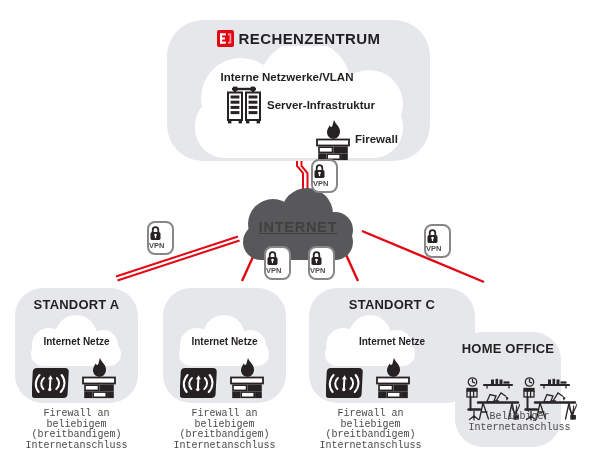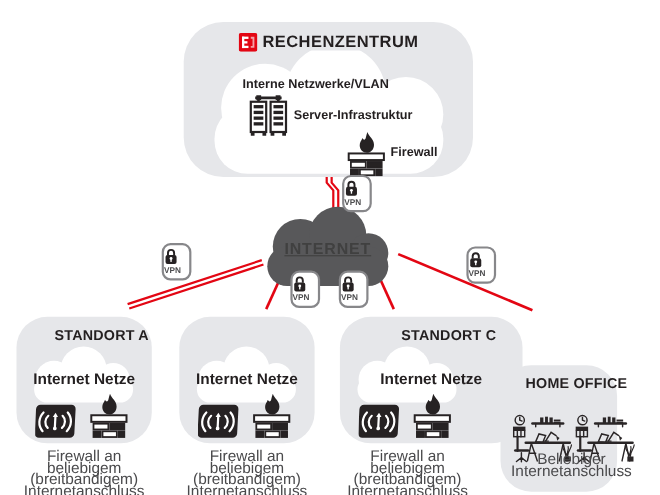--- a/index.html
+++ b/index.html
@@ -44,33 +44,33 @@
   .vpn-left { left:147px; top:221px; }
   .vpn-bl   { left:264px; top:246px; }
   .vpn-br   { left:308px; top:246px; }
   .vpn-right{ left:424px; top:224px; }
 
   
   .site { position:absolute; top:288px; width:123px; height:115px;
           background:#e6e7ea; border-radius:28px; z-index:2; }
   .site-a { left:15px; }  .site-b { left:163px; }  .site-c { left:309px;padding-left:43px; }
   .site-ho{ left:455px; width:106px;margin-top:44px; }
-  .site-title { position:absolute; top:9px; left:16px; width:100%; text-align:center;
+  .site-title { position:absolute; top:9px; left:0; width:100%; text-align:center;
                 font-weight:bold; font-size:13px; letter-spacing:.2px; }
   .site-cloud { position:absolute; left:6px; top:24px; }
   .site-cloud-label { position:absolute; top:48px; left:0; width:100%;
-                      text-align:center; font-weight:bold; font-size:14px; }
+                      text-align:center; font-weight:bold; font-size:10px; }
   .ic-wifi  { position:absolute; left:17px; top:79px; }
   .ic-fw    { position:absolute; left:66px; top:69px; }
   .desk-1 { position:absolute; left:10px; top:44px; }
   .desk-2 { position:absolute; left:67px; top:44px; }
 
   
-  .caption { position:absolute; z-index:2; font-size:14px; line-height:10.5px;
-             text-align:center; color:#4a4a4c; }
+  .caption { position:absolute; z-index:2; font-size:10px; line-height:10.5px;
+             text-align:center; color:#4a4a4c;font-family:Liberation Mono, monospace; }
   .caption span { display:block; }
   .cap-a { left:15px;  top:409px; width:123px; }
   .cap-b { left:163px; top:409px; width:123px; }
   .cap-c { left:309px; top:409px; width:123px; }
   .cap-ho{ left:455px; top:412px; width:129px; }
 </style>
 </head>
 <body>
 
 <svg width="0" height="0" style="position:absolute" aria-hidden="true">

